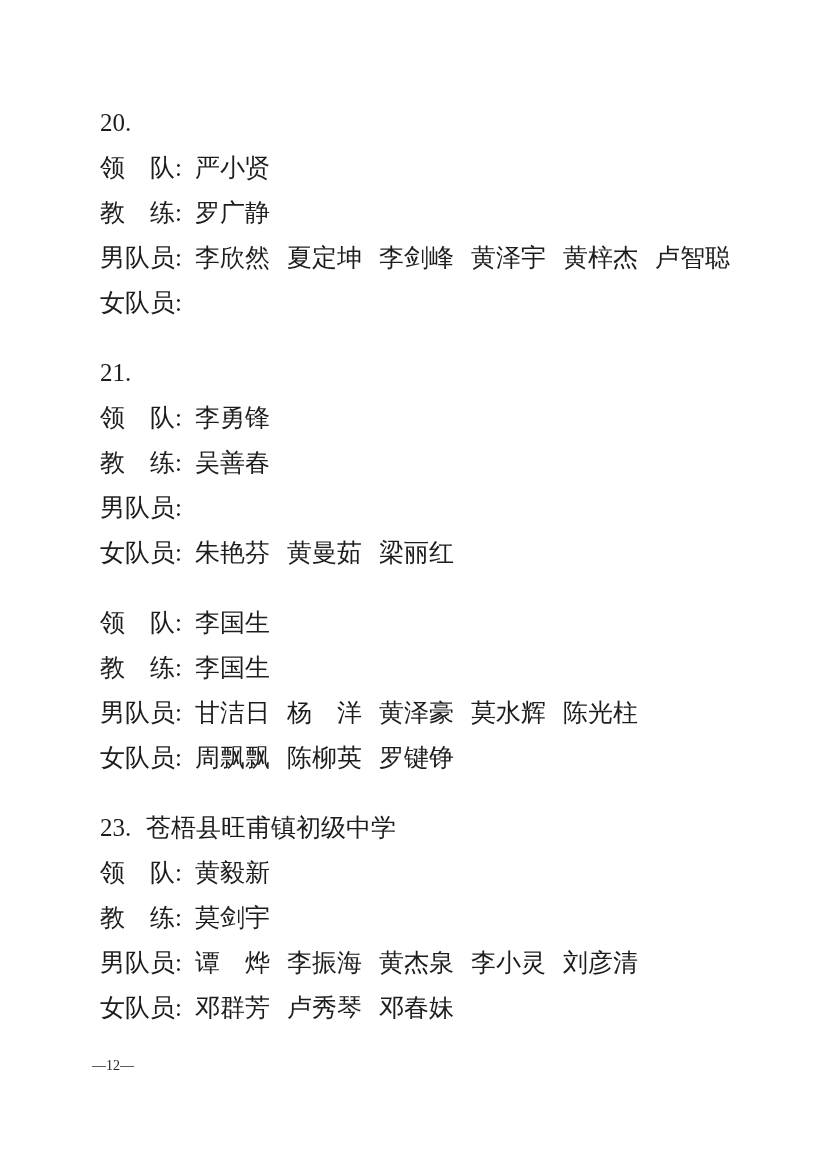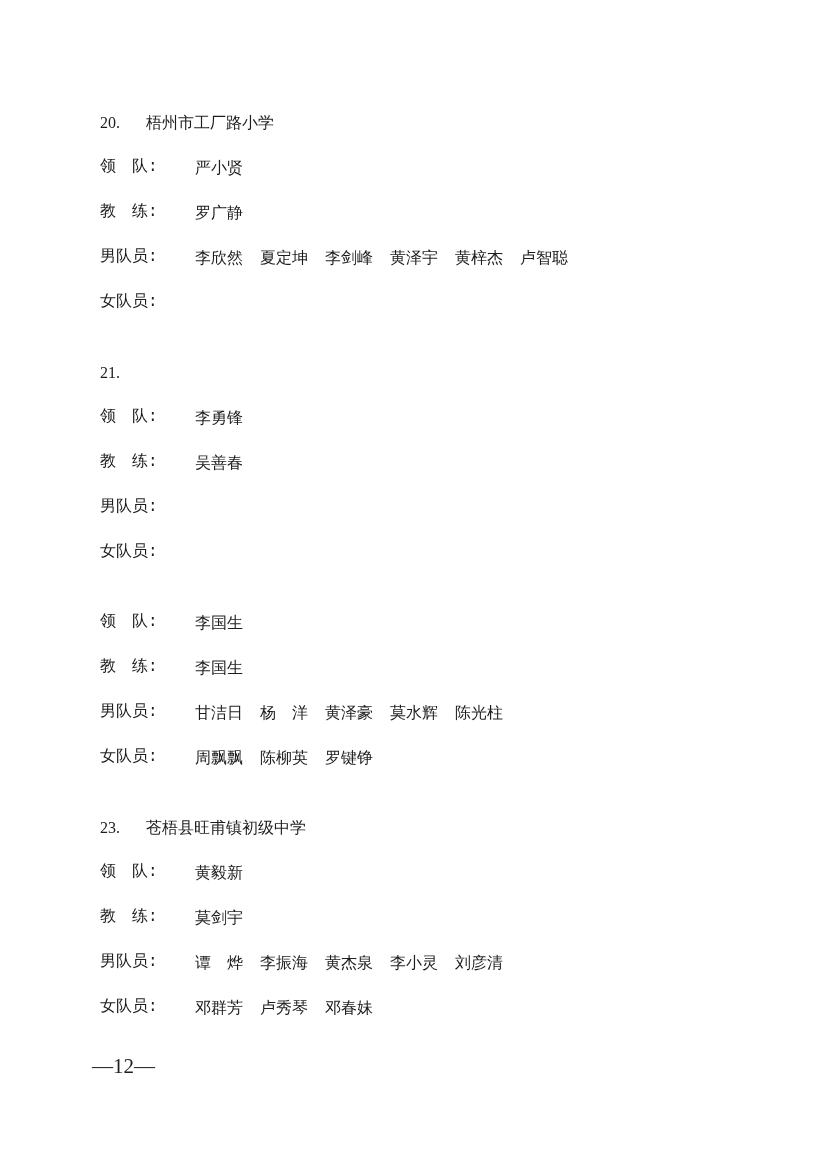--- a/index.html
+++ b/index.html
@@ -26,58 +26,56 @@
     top: 100px;
     width: 680px;
   }
   .team {
     margin-bottom: 25px;
   }
   .line {
     height: 45px;
     display: flex;
     align-items: center;
-    font-size: 16px;
+    font-size: 25px;
     line-height: 45px;
     white-space: nowrap;
   }
   .num {
     display: inline-block;
     width: 46px;
     flex: 0 0 46px;
   }
   .label {
     display: inline-block;
     width: 95px;
     flex: 0 0 95px;
-    font-family: Liberation Mono, monospace;
   }
   .members {
     display: flex;
     column-gap: 17px;
   }
   .footer {
     position: absolute;
     left: 92px;
     top: 1051px;
-    font-size: 21px;
+    font-size: 14px;
     line-height: 30px;
     color: #1d1d1d;
   }
 </style>
 </head>
 <body>
 
 <div class="page">
   <div class="content">
 
     <section class="team">
       <div class="line">
         <span class="num">20.</span>
-        <span>梧州市工厂路小学</span>
       </div>
       <div class="line">
         <span class="label">领　队:</span>
         <span>严小贤</span>
       </div>
       <div class="line">
         <span class="label">教　练:</span>
         <span>罗广静</span>
       </div>
       <div class="line">
@@ -106,20 +104,25 @@
       </div>
       <div class="line">
         <span class="label">教　练:</span>
         <span>吴善春</span>
       </div>
       <div class="line">
         <span class="label">男队员:</span>
       </div>
       <div class="line">
         <span class="label">女队员:</span>
+        <span class="members">
+          <span>朱艳芬</span>
+          <span>黄曼茹</span>
+          <span>梁丽红</span>
+        </span>
       </div>
     </section>
 
     <section class="team">
       <div class="line">
         <span class="label">领　队:</span>
         <span>李国生</span>
       </div>
       <div class="line">
         <span class="label">教　练:</span>

